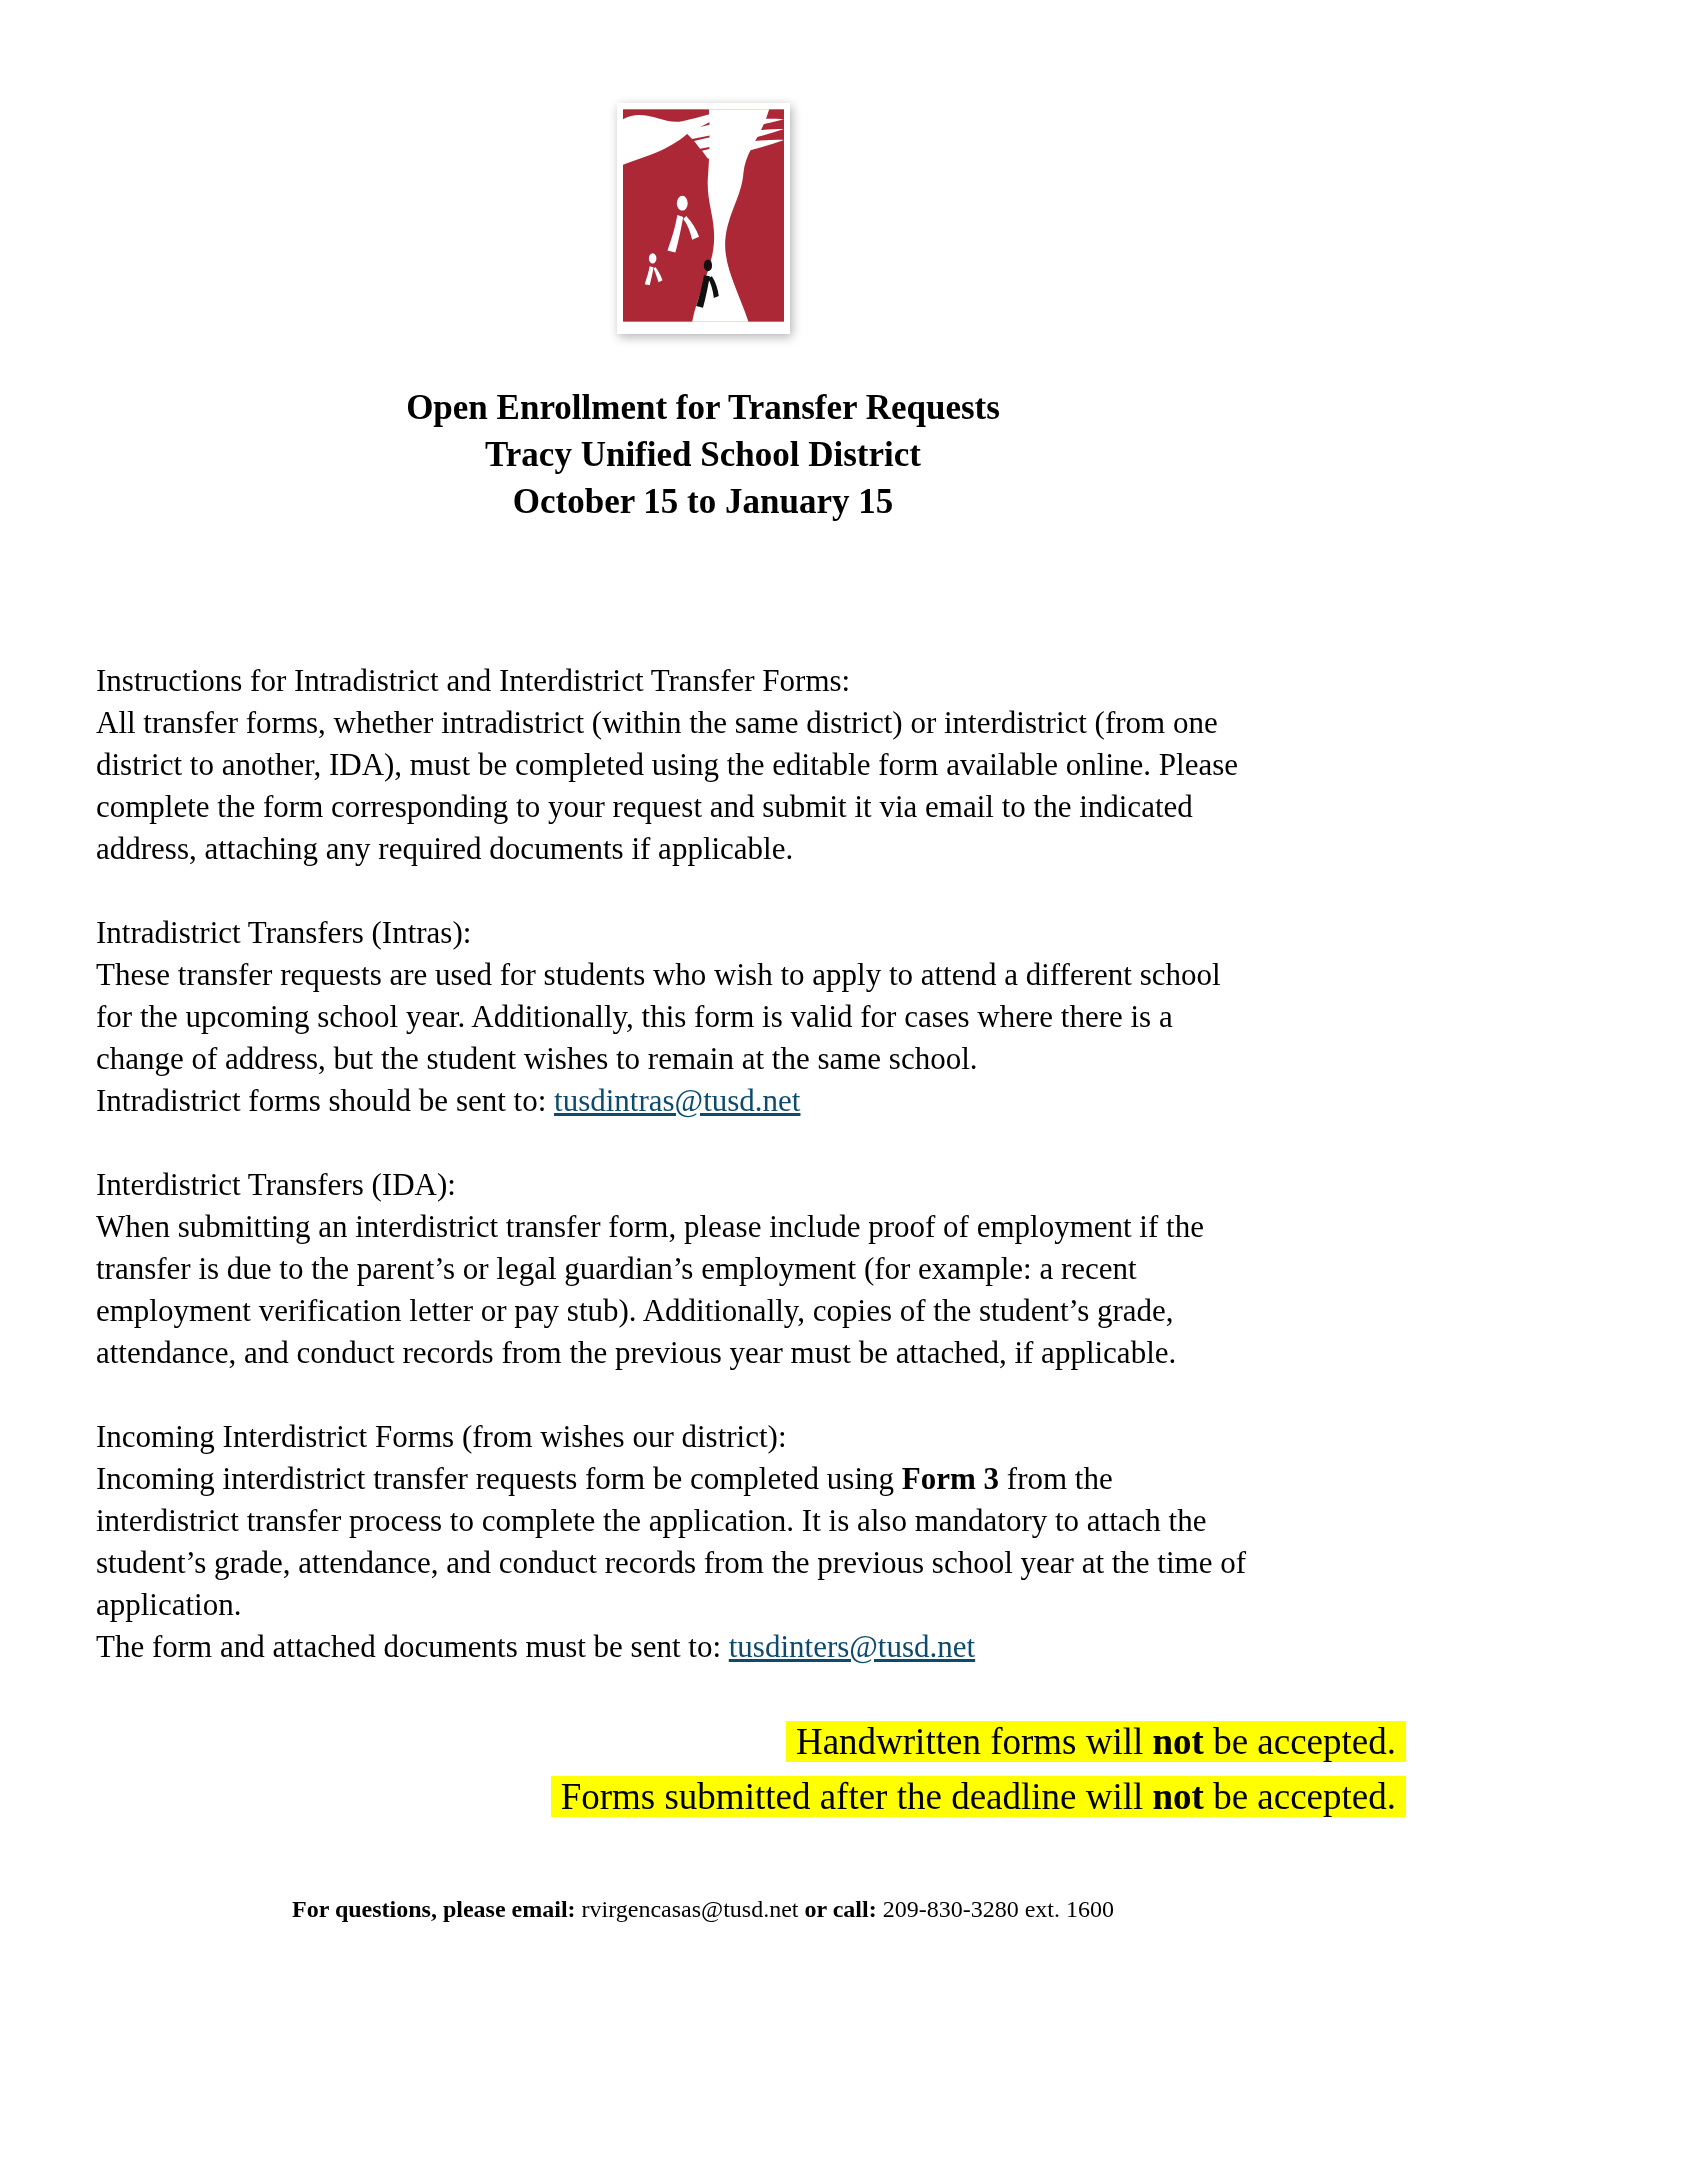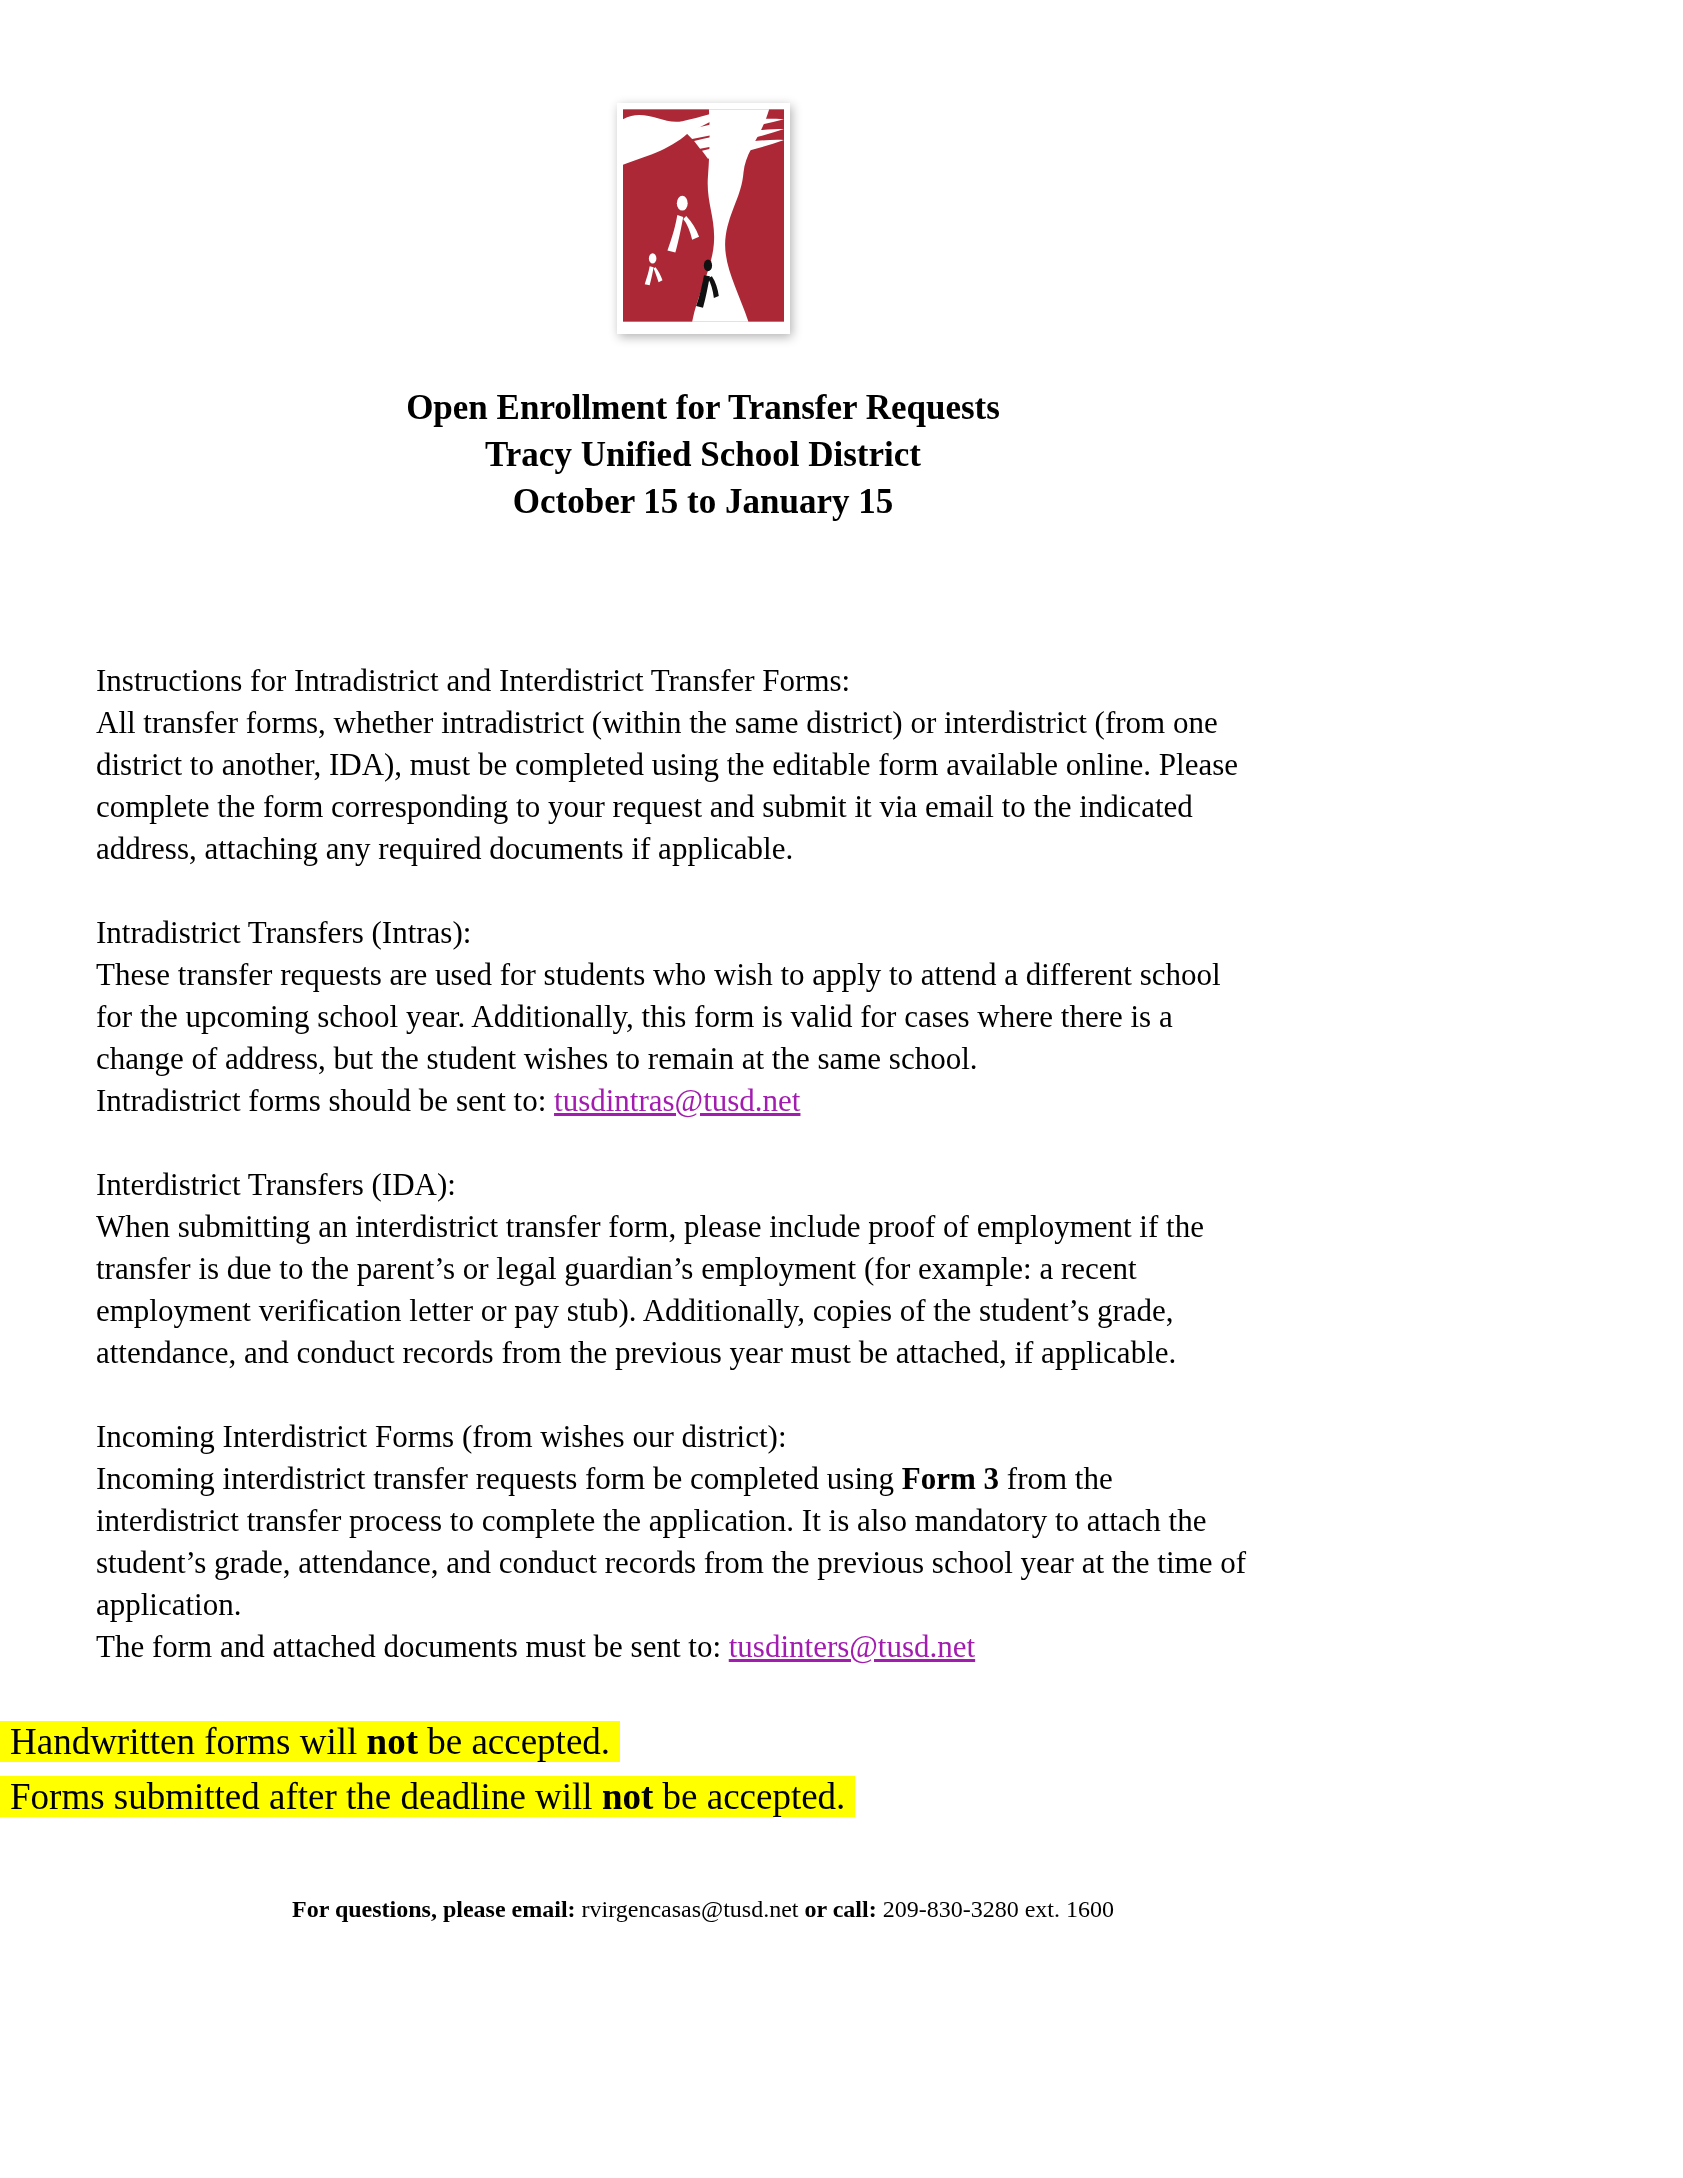--- a/index.html
+++ b/index.html
@@ -27,27 +27,27 @@
   }
   .content {
     margin:135px 149px 0 96px;
     font-size:31px;
     line-height:42px;
   }
   .section { margin-bottom:42px; }
   .heading { font-weight:normal; }
   .para { }
   a.link, .link {
-    color:#a21caf;
+    color:#0c4a6e;
     text-decoration:underline;
     cursor:pointer;
   }
   .highlight-block {
     margin-top:46px;
-    text-align:left;
+    text-align:right;
     font-size:37px;
     line-height:55px;
   }
   .hl-line { display:block; }
   .hl { background:#ffff00; padding:0 10px; }
   .footer {
     margin-top:72px;
     text-align:center;
     font-size:24px;
   }

